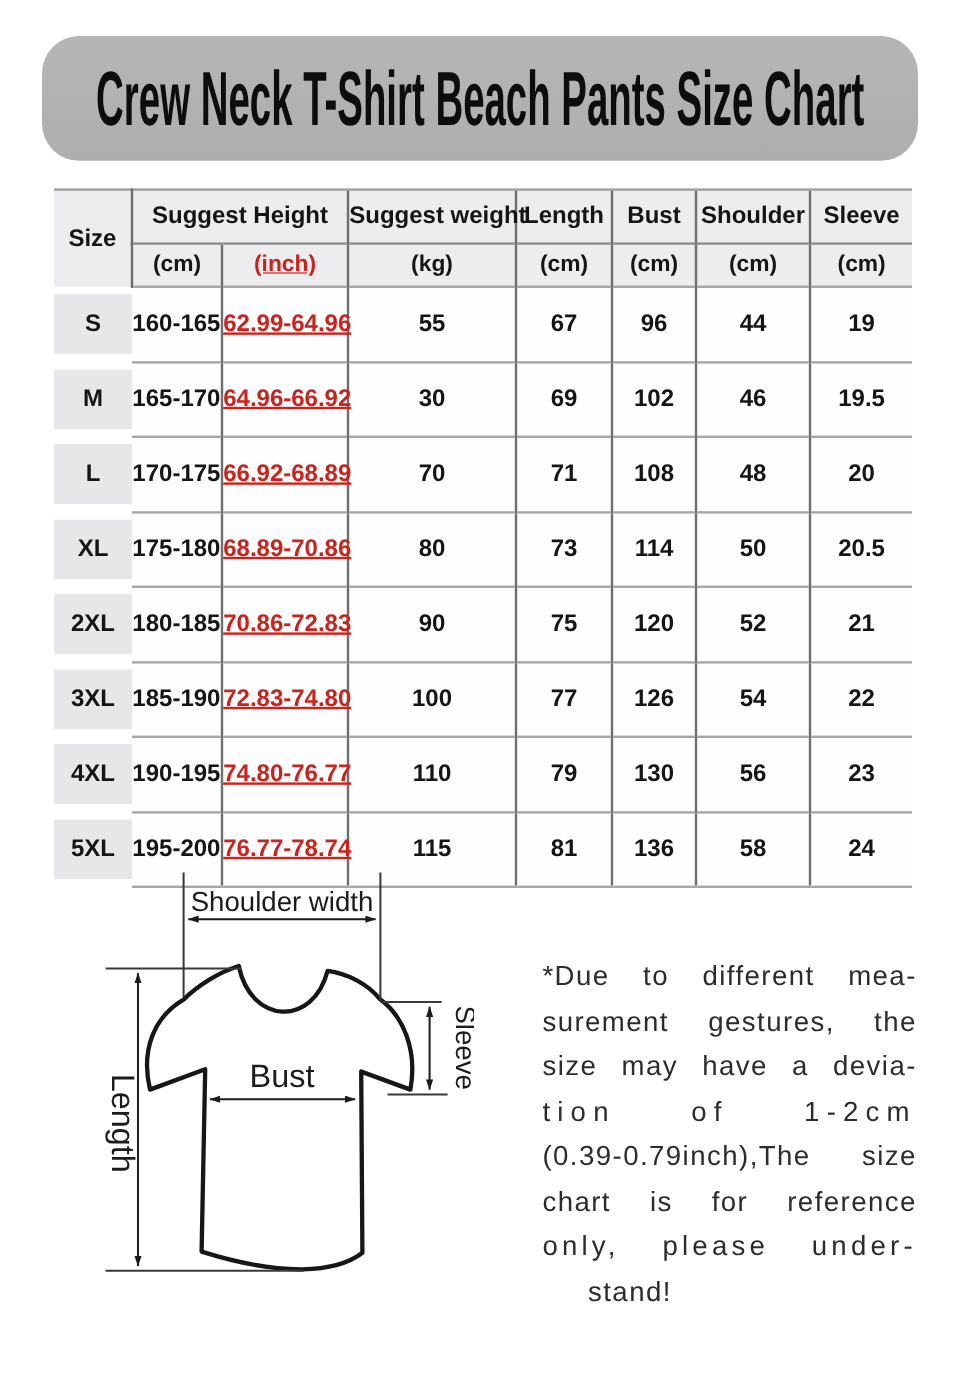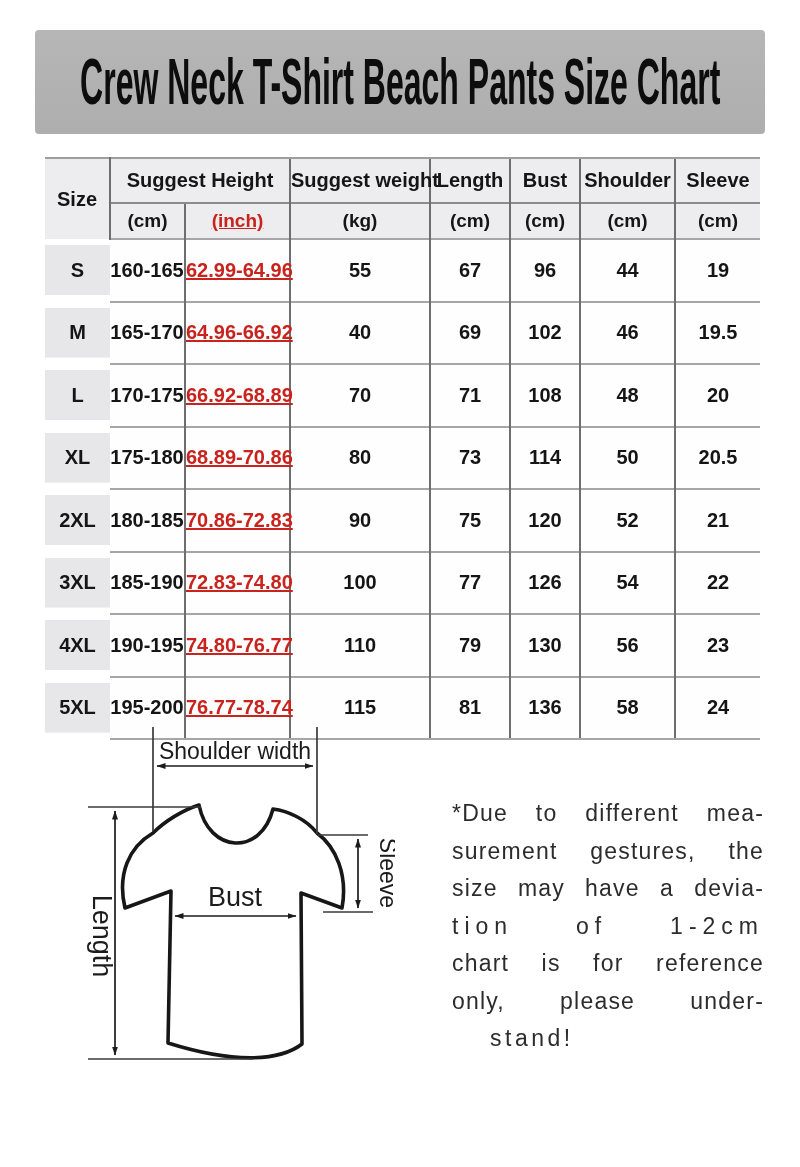--- a/index.html
+++ b/index.html
@@ -5,21 +5,21 @@
   html,body{margin:0;padding:0;}
   body{
     width:800px;height:1167px;position:relative;background:#ffffff;
     font-family:"Liberation Sans",sans-serif;color:#151515;overflow:hidden;
   }
 
   
   .title-bar{
     position:absolute;left:35px;top:30px;width:730px;height:104px;
     background:linear-gradient(#b6b6b6,#aeaeae);
-    border-radius:4px;display:flex;align-items:center;justify-content:center;
+    border-radius:31px;display:flex;align-items:center;justify-content:center;
   }
   .title-text{
     font-size:64px;font-weight:700;color:#0d0d0d;white-space:nowrap;
     transform:scaleX(0.5);letter-spacing:0px;
   }
 
   
   table.size-table{
     position:absolute;left:45px;top:157px;width:715px;
     border-collapse:collapse;table-layout:fixed;padding-left:48px;
@@ -107,21 +107,21 @@
     <td class="vline">67</td>
     <td class="vline">96</td>
     <td class="vline">44</td>
     <td class="vline">19</td>
   </tr>
 
   <tr>
     <td class="size-cell">M</td>
     <td>165-170</td>
     <td class="vline red">64.96-66.92</td>
-    <td class="vline">40</td>
+    <td class="vline">30</td>
     <td class="vline">69</td>
     <td class="vline">102</td>
     <td class="vline">46</td>
     <td class="vline">19.5</td>
   </tr>
 
   <tr>
     <td class="size-cell">L</td>
     <td>170-175</td>
     <td class="vline red">66.92-68.89</td>
@@ -217,16 +217,17 @@
     <line x1="303" y1="125" x2="303" y2="194" stroke="#1c1c1c" stroke-width="1.7" marker-start="url(#ah)" marker-end="url(#ah)"></line>
     <text x="325" y="159" text-anchor="middle" font-size="23" transform="rotate(90 325 159)">Sleeve</text>
   </svg>
 </div>
 
 <div class="note">
   <div class="note-line">*Due to different mea-</div>
   <div class="note-line">surement gestures, the</div>
   <div class="note-line">size may have a devia-</div>
   <div class="note-line">tion of 1-2cm</div>
+  <div class="note-line">(0.39-0.79inch),The size</div>
   <div class="note-line">chart is for reference</div>
   <div class="note-line">only, please under-</div>
   <div class="note-line">stand!</div>
 </div>
 
 </body></html>

